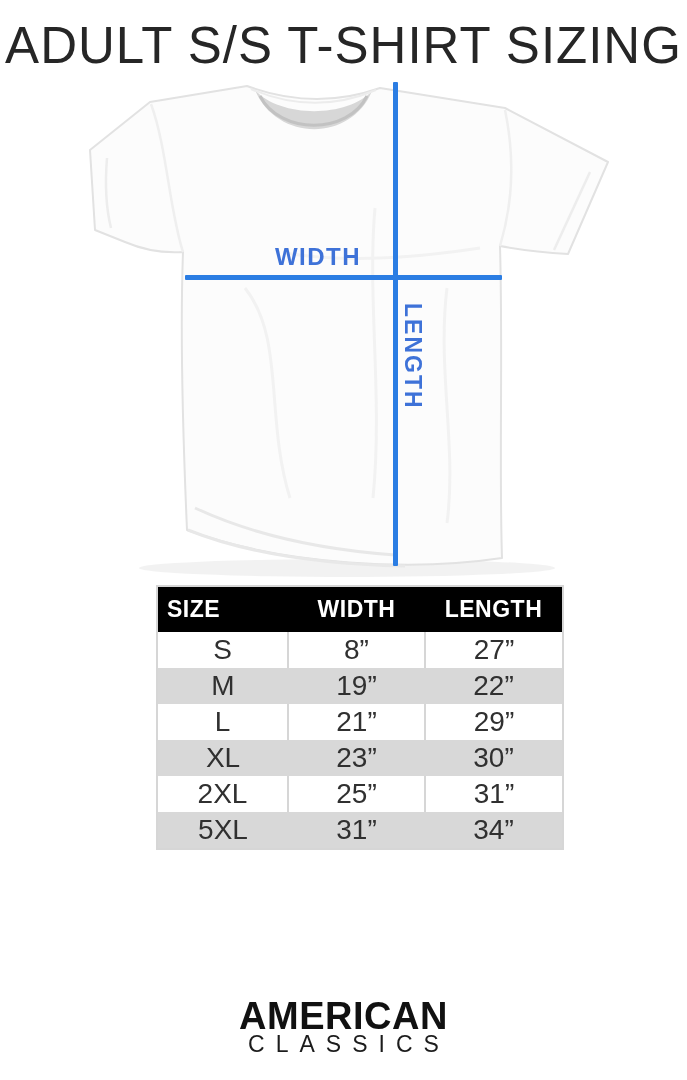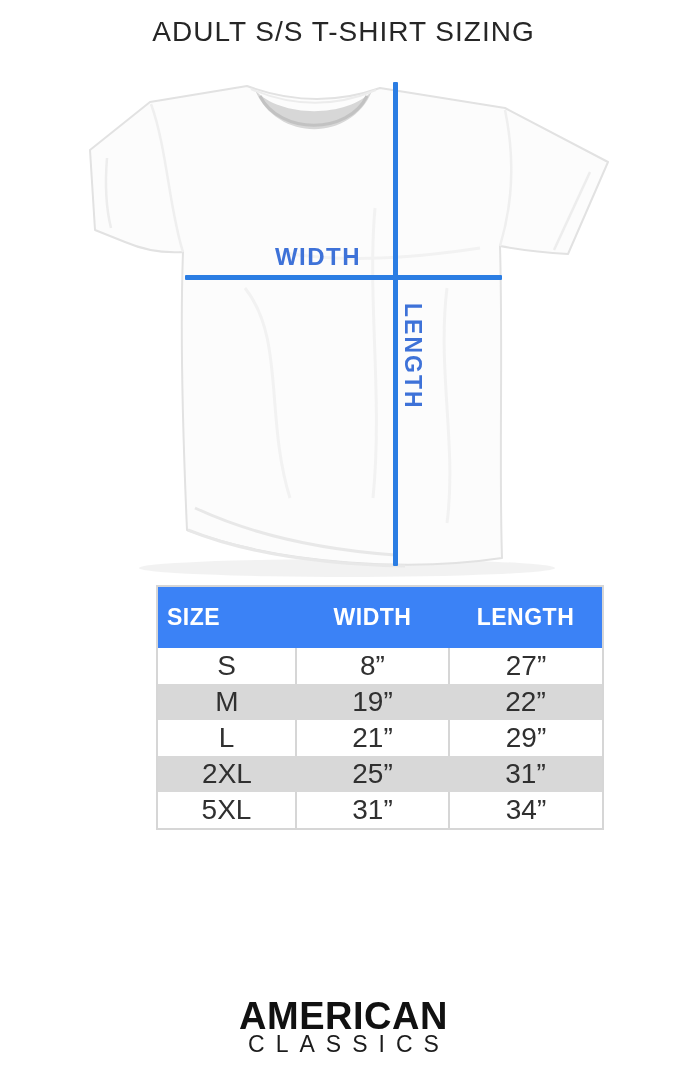--- a/index.html
+++ b/index.html
@@ -2,39 +2,39 @@
 <html><head>
 <meta charset="utf-8">
 <style>
   html,body{margin:0;padding:0;background:#ffffff;}
   .page{
     position:relative;width:687px;height:1080px;background:#ffffff;overflow:hidden;
     font-family:"Liberation Sans", sans-serif;
   }
   .title{
     position:absolute;top:16px;left:0;width:100%;text-align:center;
-    font-size:28px;font-weight:400;letter-spacing:1px;color:#262626;white-space:nowrap;
+    font-size:51px;font-weight:400;letter-spacing:1px;color:#262626;white-space:nowrap;
   }
   .shirt-svg{position:absolute;left:75px;top:78px;width:540px;height:505px;}
   .blue-line{fill:#2b7de3;}
   .measure-label{
     position:absolute;color:#3e72d8;font-weight:700;letter-spacing:1.5px;
   }
   .width-label{left:256px;top:243px;width:124px;text-align:center;font-size:24px;}
   .length-label{
     left:399px;top:303px;height:110px;font-size:23px;letter-spacing:2px;
     writing-mode:vertical-rl;
   }
   table.size-table{
     position:absolute;left:156px;top:585px;width:377px;
     border-collapse:collapse;border:2px solid #d6d6d6;table-layout:fixed;
   }
   .size-table th{
-    background:#3b82f6;color:#ffffff;font-size:23px;font-weight:700;
-    height:37px;letter-spacing:0.5px;text-align:center;padding:12px;
+    background:#000000;color:#ffffff;font-size:23px;font-weight:700;
+    height:37px;letter-spacing:0.5px;text-align:center;padding:4px;
   }
   .size-table th.col-size{text-align:left;padding-left:9px;width:117px;}
   .size-table th.col-width{width:129px;}
   .size-table th.col-length{width:129px;}
   .size-table td{
     height:36px;text-align:center;font-size:28px;font-weight:400;color:#303030;
     padding:0;line-height:36px;
   }
   .size-table tbody tr:nth-child(even){background:#d8d8d8;}
   .size-table tbody tr:nth-child(odd) td{border-right:2px solid #d6d6d6;}
@@ -104,20 +104,25 @@
         <td>M</td>
         <td>19”</td>
         <td>22”</td>
       </tr>
       <tr>
         <td>L</td>
         <td>21”</td>
         <td>29”</td>
       </tr>
       <tr>
+        <td>XL</td>
+        <td>23”</td>
+        <td>30”</td>
+      </tr>
+      <tr>
         <td>2XL</td>
         <td>25”</td>
         <td>31”</td>
       </tr>
       <tr>
         <td>5XL</td>
         <td>31”</td>
         <td>34”</td>
       </tr>
     </tbody>

